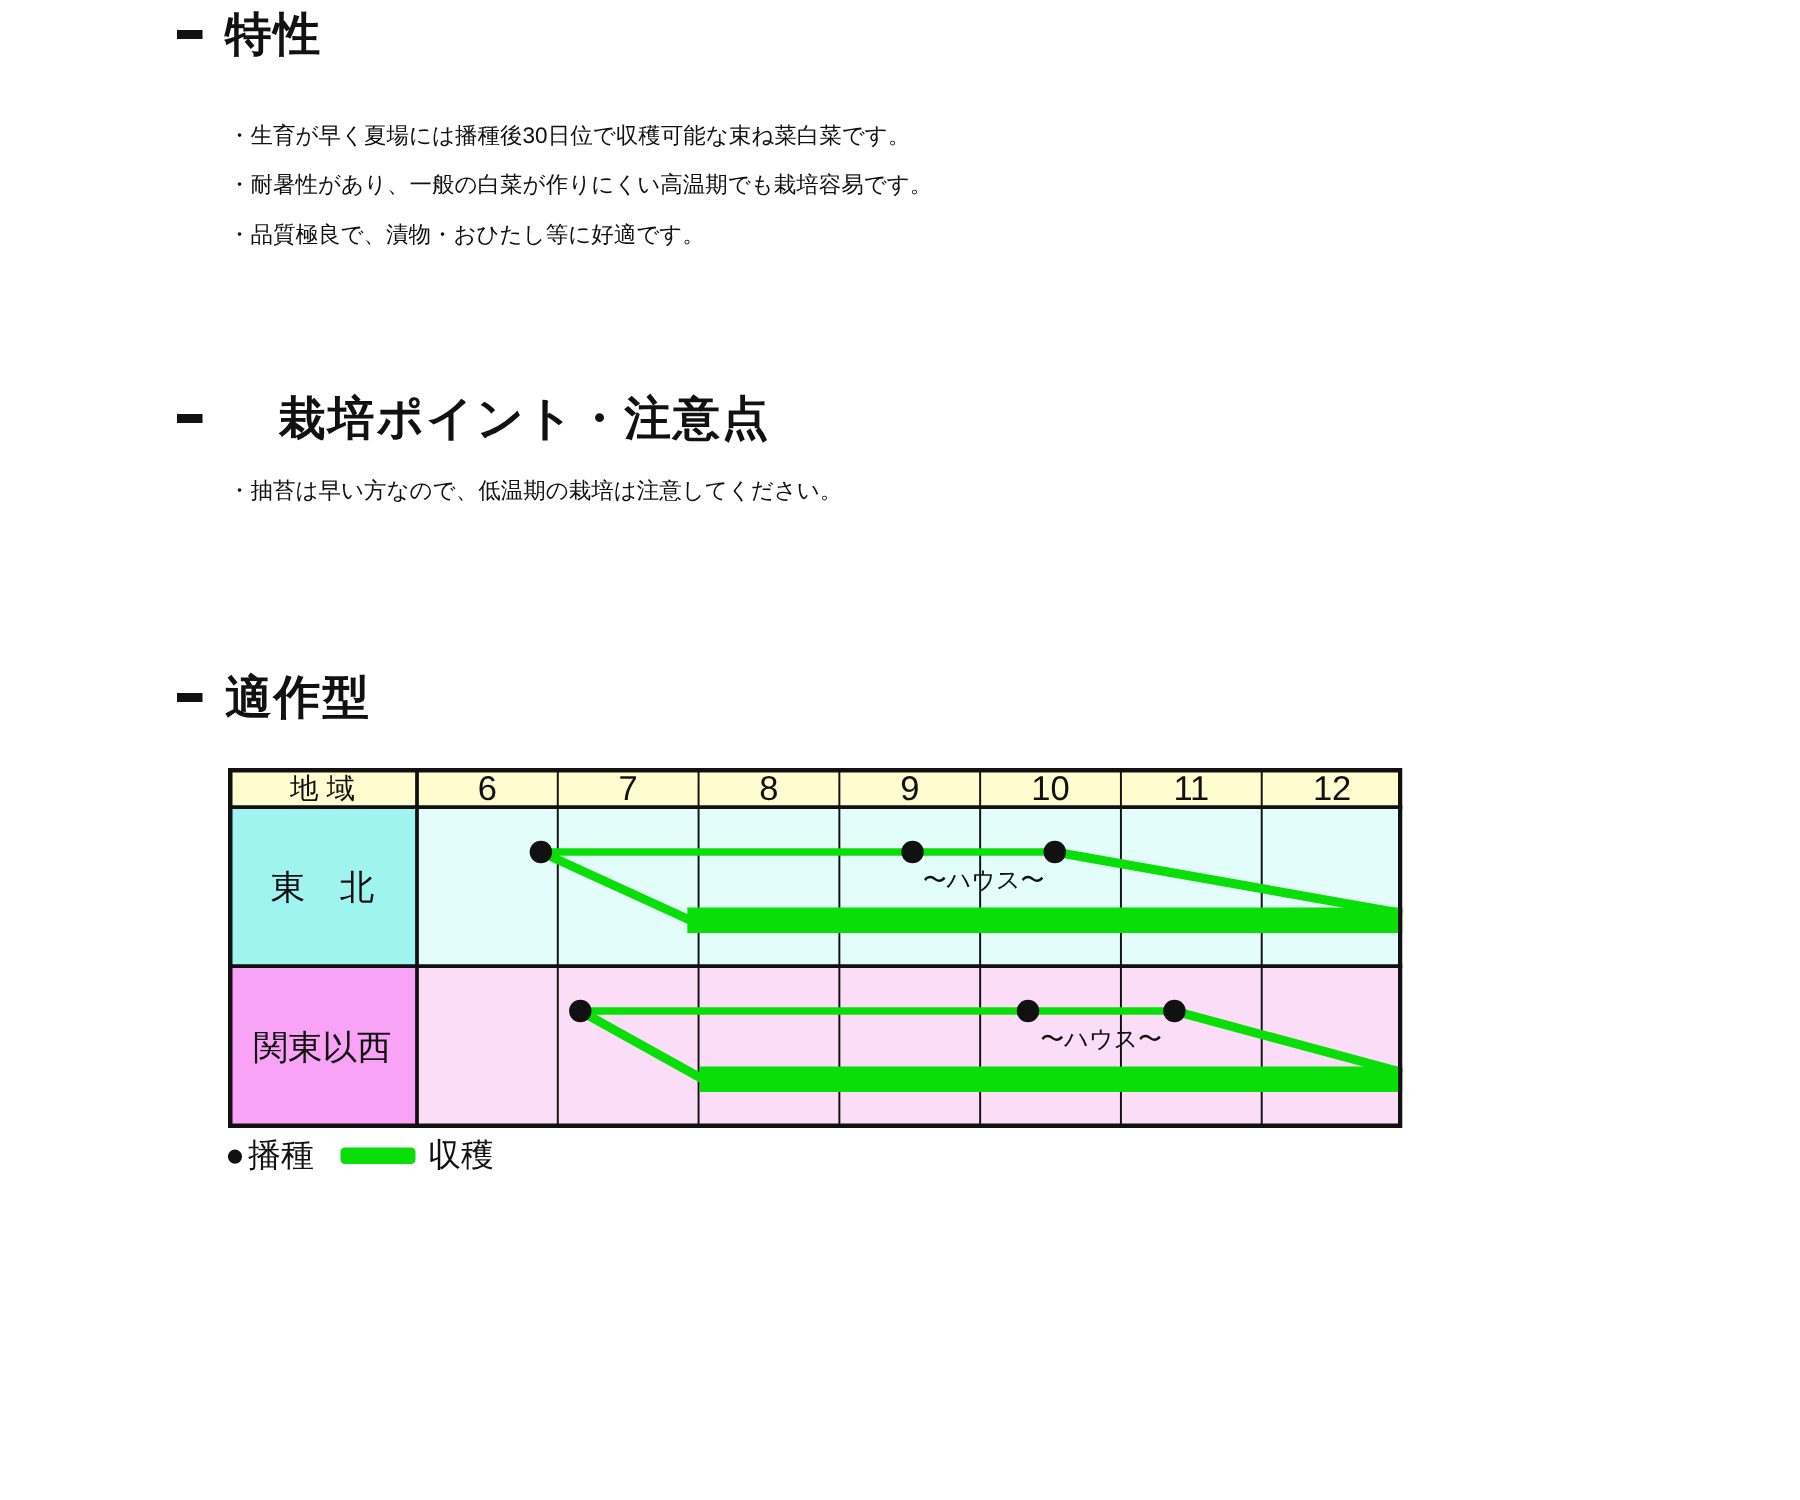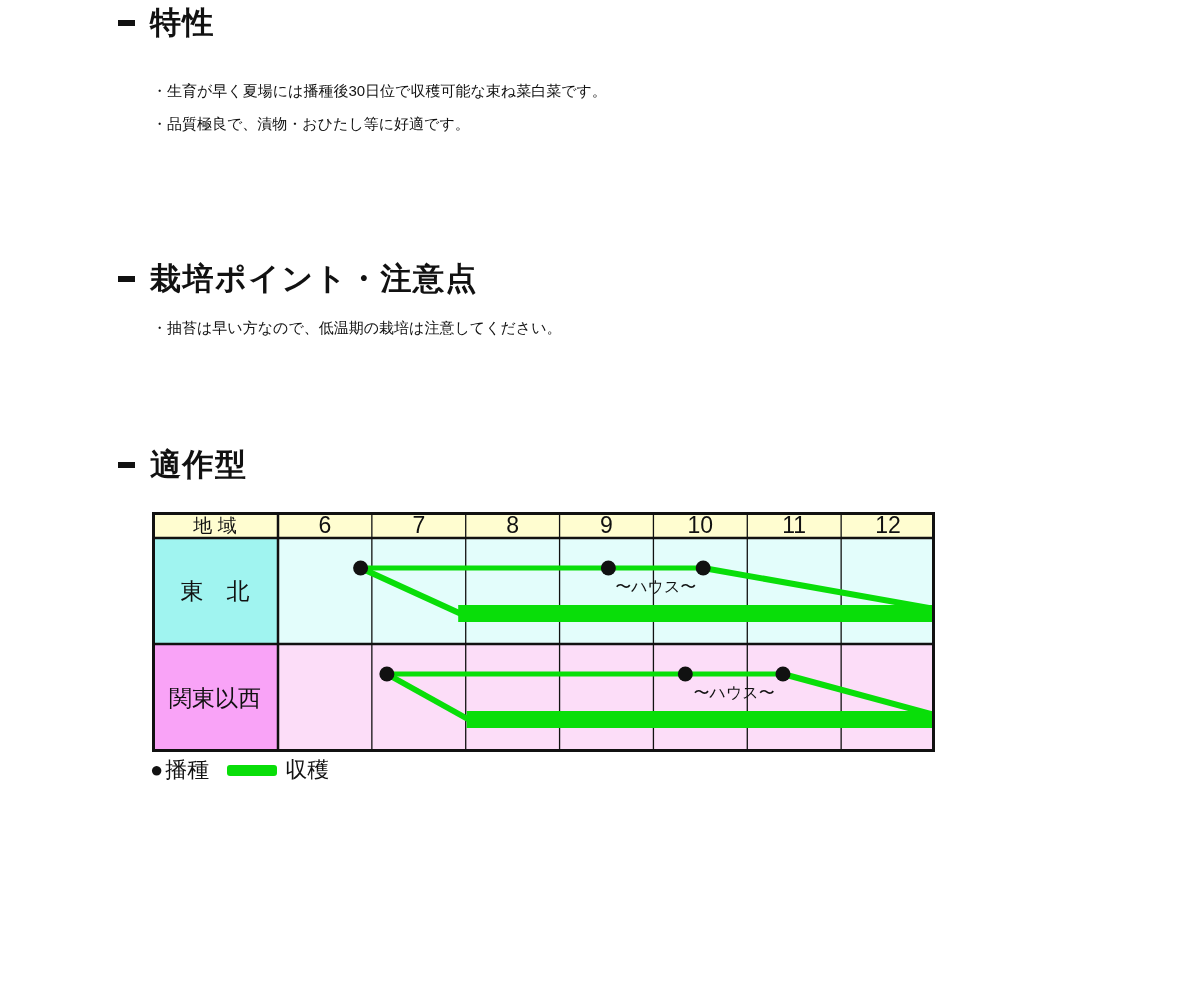--- a/index.html
+++ b/index.html
@@ -64,24 +64,25 @@
 </style>
 </head>
 <body>
 
 <div class="heading" style="top:4px;">
   <span class="dash"></span>
   <span class="htext">特性</span>
 </div>
 <div class="bullets" style="top:74px;">
   <div>・生育が早く夏場には播種後30日位で収穫可能な束ね菜白菜です。</div>
+  <div>・耐暑性があり、一般の白菜が作りにくい高温期でも栽培容易です。</div>
   <div>・品質極良で、漬物・おひたし等に好適です。</div>
 </div>
 
-<div class="heading" style="top:260px;">
+<div class="heading" style="top:260px;gap:36px;">
   <span class="dash"></span>
   <span class="htext">栽培ポイント・注意点</span>
 </div>
 <div class="bullets" style="top:311px;">
   <div>・抽苔は早い方なので、低温期の栽培は注意してください。</div>
 </div>
 
 <div class="heading" style="top:446px;text-align:right;">
   <span class="dash"></span>
   <span class="htext">適作型</span>

